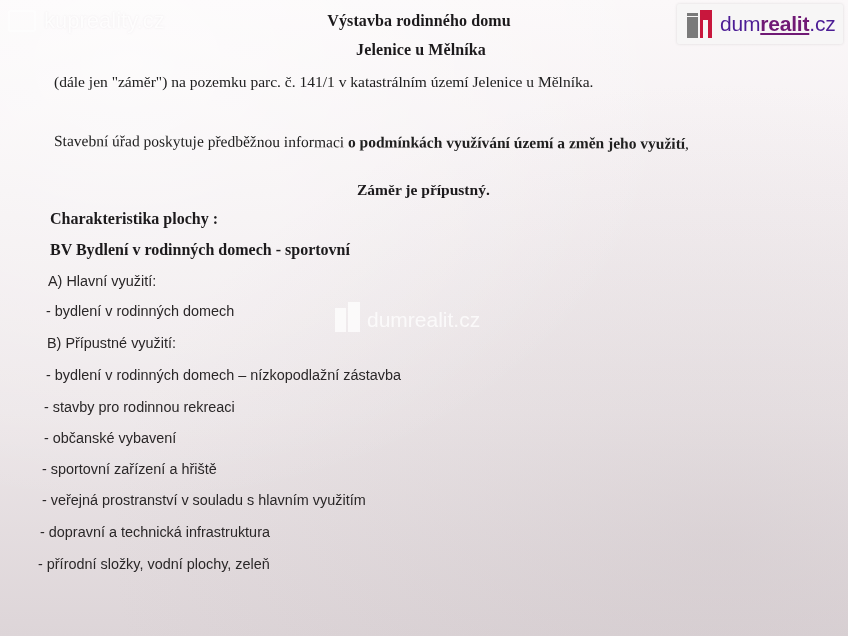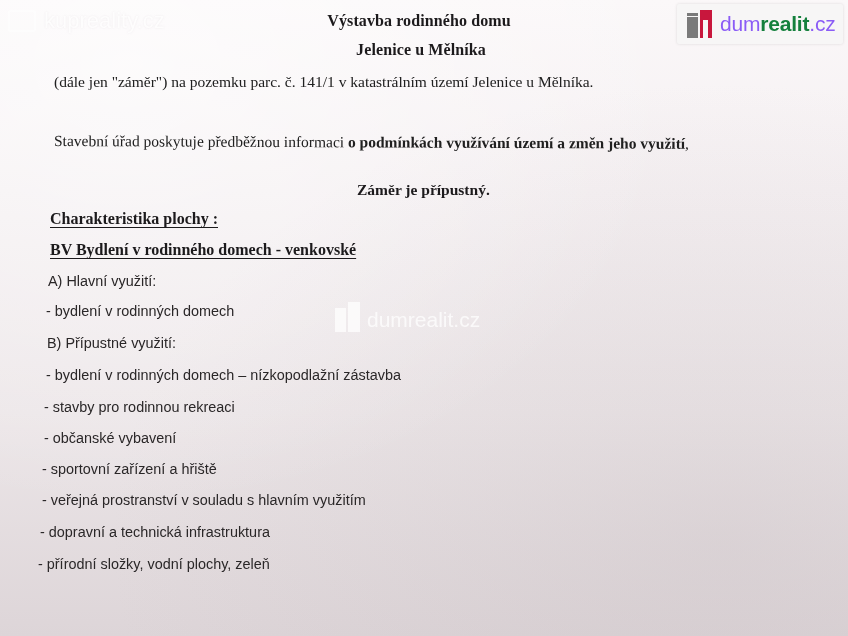--- a/index.html
+++ b/index.html
@@ -40,21 +40,20 @@
       letter-spacing: 0.1px;
     }
     .body-serif {
       font-size: 15px;
       color: #202020;
     }
     .bold {
       font-weight: bold;
     }
     .underline {
-      text-decoration: underline;
       text-underline-offset: 3px;
     }
     .list-text {
       font-size: 15.5px;
       color: #2a2728;
       transform: scaleX(0.93);
       transform-origin: left center;
     }
 
     
@@ -153,25 +152,26 @@
       top: 10px;
       width: 5px;
       height: 18px;
       background: #f7f6f6;
     }
     .brand-text {
       font-size: 21px;
       letter-spacing: -0.2px;
     }
     .brand-text .dum, .brand-text .cz {
-      color: #8b5cf6;
+      color: #4c1d95;
     }
     .brand-text .realit {
-      color: #15803d;
+      color: #701a75;
       font-weight: bold;
+      text-decoration: underline;
     }
   </style>
 </head>
 <body>
 
 <div class="page">
 
   <div class="wm-top-left sans">
     <div class="wm-icon"></div>
     <span class="wm-text">kupreality.cz</span>
@@ -194,21 +194,21 @@
 
   <div class="line body-serif serif" style="top:73px; left:54px; font-size:15.5px;">(dále jen "záměr") na pozemku parc. č. 141/1 v katastrálním území Jelenice u Mělníka.</div>
 
   <div class="line body-serif serif" style="top:132px; left:54px; font-size:15.5px; transform:rotate(0.25deg); transform-origin:left center;">
     <span>Stavební úřad poskytuje předběžnou informaci </span><span class="bold">o podmínkách využívání území a změn jeho využití</span><span>,</span>
   </div>
 
   <div class="line serif bold" style="top:181px; left:357px; font-size:15.5px;text-align:right;">Záměr je přípustný.</div>
 
   <div class="line serif bold underline" style="top:210px; left:50px; font-size:16px;">Charakteristika plochy :</div>
-  <div class="line serif bold underline" style="top:241px; left:50px; font-size:16px;">BV Bydlení v rodinného domech - venkovské</div>
+  <div class="line serif bold underline" style="top:241px; left:50px; font-size:16px;">BV Bydlení v rodinných domech - sportovní</div>
 
   <div class="line list-text sans" style="top:272px; left:48px;">A) Hlavní využití:</div>
   <div class="line list-text sans" style="top:302px; left:46px;">- bydlení v rodinných domech</div>
 
   <div class="wm-center sans">
     <div class="wm-house">
       <span style="left:0; top:6px; width:11px; height:24px;"></span>
       <span style="left:13px; top:0; width:12px; height:30px;"></span>
     </div>
     <span class="wm-text">dumrealit.cz</span>

